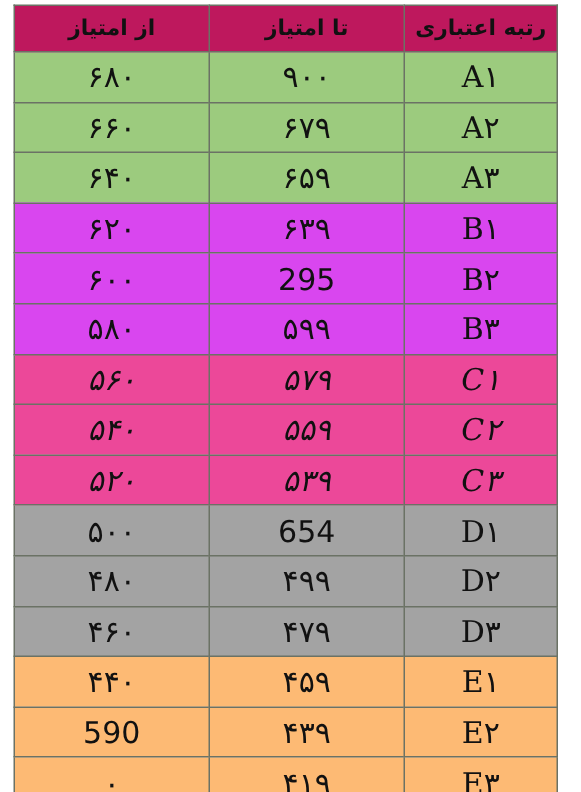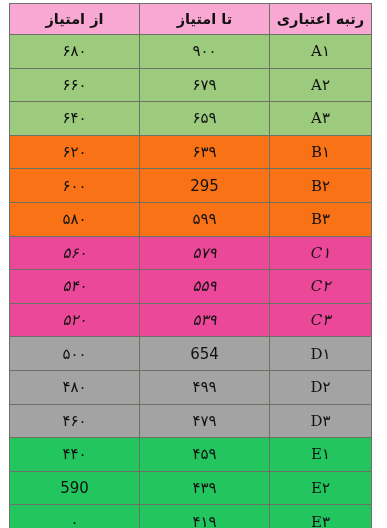--- a/index.html
+++ b/index.html
@@ -39,49 +39,49 @@
     border: 1px solid #6b7265;
     text-align: center;
     vertical-align: middle;
     padding: 0;
     margin: 0;
     color: #111111;
   }
 
   table.rating-table thead th {
     height: 30px;
-    background: #f9a8d4;
+    background: #be185d;
     font-size: 14.5px;
     font-weight: bold;
     letter-spacing: 0px;
     border-color: #6b7265;
   }
 
   table.rating-table tbody td {
     height: 32.6px;
-    font-size: 15px;
+    font-size: 20px;
     font-weight: normal;
   }
 
   td.cell-rank {
     font-family: "DejaVu Serif", "Liberation Serif", serif;
     font-size: 16px;
   }
 
   td.cell-score {
     font-family: "DejaVu Sans", "Liberation Sans", sans-serif;
     font-size: 15px;
   }
 
   
   tr.band-a td { background: #9ccb7e; }
-  tr.band-b td { background: #f97316; margin-top: 28px; }
+  tr.band-b td { background: #d946ef; margin-top: 28px; }
   tr.band-c td { background: #ec4899; font-style: italic; }
   tr.band-d td { background: #a3a3a3; }
-  tr.band-e td { background: #22c55e; }
+  tr.band-e td { background: #fdba74; }
 </style>
 </head>
 <body>
 
 <div id="rating-table-wrap">
   <table class="rating-table">
     <colgroup>
       <col class="col-rank">
       <col class="col-to">
       <col class="col-from">

